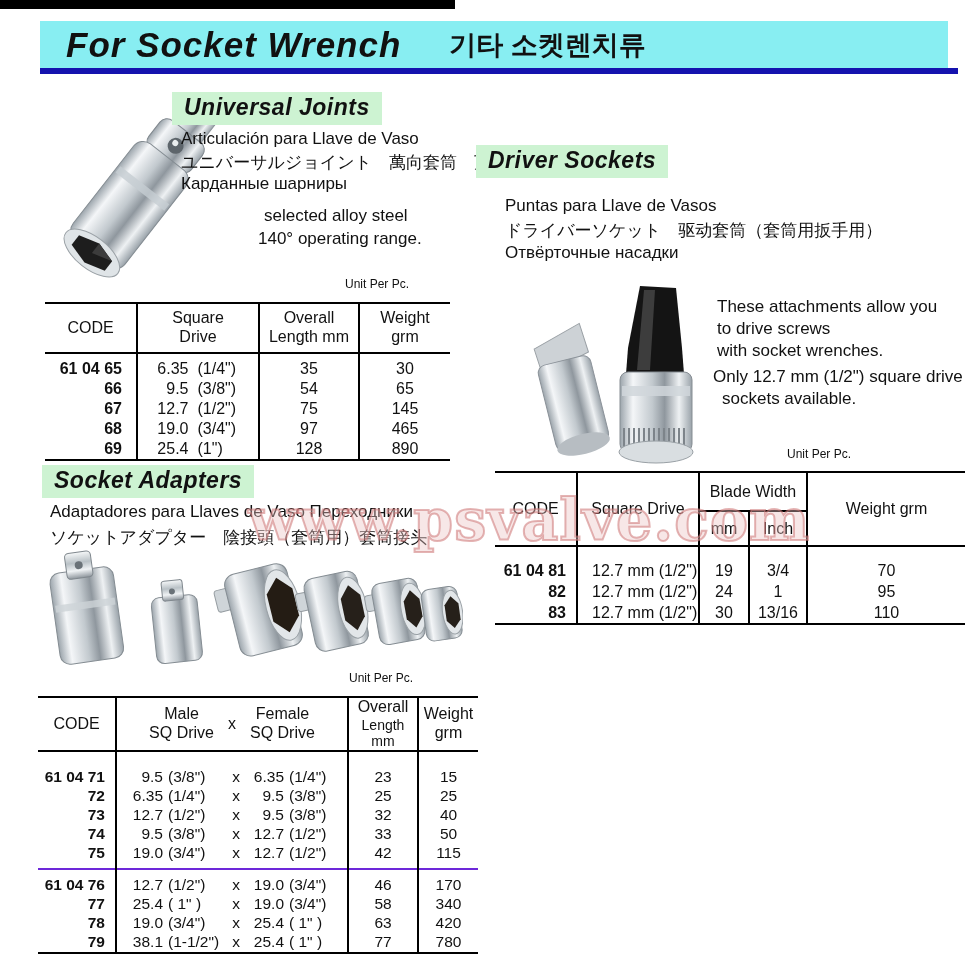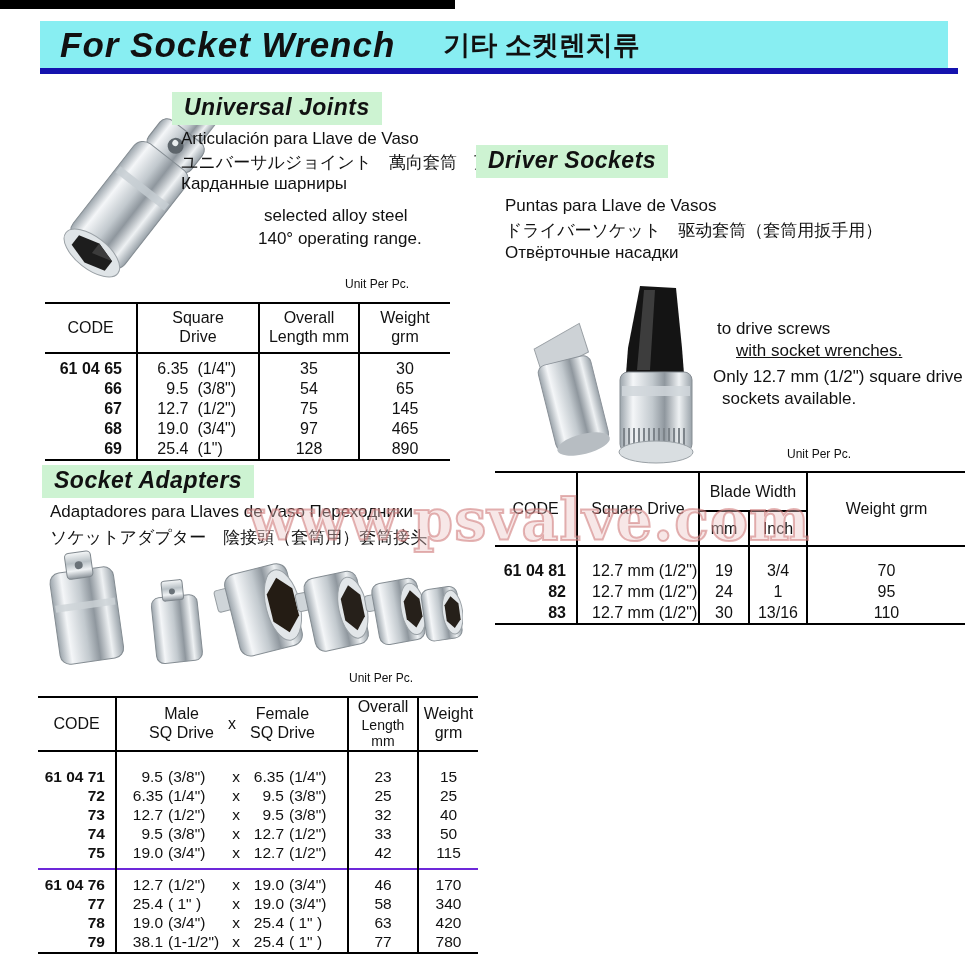--- a/index.html
+++ b/index.html
@@ -3,21 +3,21 @@
 <meta charset="utf-8">
 <style>
   html,body{margin:0;padding:0;background:#fff;}
   .page{position:relative;width:974px;height:964px;background:#fff;overflow:hidden;
         font-family:"Liberation Sans","DejaVu Sans",sans-serif;color:#111;}
 
   
   .top-black-bar{position:absolute;left:0;top:0;width:455px;height:9px;background:#000;}
   .title-band{position:absolute;left:40px;top:21px;width:908px;height:47px;background:#88eef2;
               display:flex;align-items:center;}
-  .title-en{font-style:italic;font-weight:bold;font-size:35px;margin-left:20px;letter-spacing:1px;}
+  .title-en{font-style:italic;font-weight:bold;font-size:35px;margin-left:26px;letter-spacing:1px;}
   .title-ko{font-weight:bold;font-size:27px;margin-left:48px;}
   .blue-rule{position:absolute;left:40px;top:68px;width:918px;height:6px;background:#1512ae;}
 
   
   .sec-heading{position:absolute;background:#cdf3d2;font-style:italic;font-weight:bold;
                font-size:23px;padding:2px 12px 4px;letter-spacing:.5px;}
   #uj-heading{left:172px;top:92px;}
   #ds-heading{left:476px;top:145px;}
   #sa-heading{left:42px;top:465px;}
 
@@ -240,22 +240,23 @@
         <line x1="139" y1="146" x2="139" y2="168"></line>
       <line x1="144" y1="146" x2="144" y2="168"></line>
         <line x1="149" y1="146" x2="149" y2="168"></line>
       <line x1="154" y1="146" x2="154" y2="168"></line>
         <line x1="159" y1="146" x2="159" y2="168"></line>
       <line x1="164" y1="146" x2="164" y2="168"></line>
     </g>
     <ellipse cx="136" cy="170" rx="37" ry="11" fill="#d9dee1" stroke="#9aa1a6"></ellipse>
   </svg>
 
+  <div class="txt" style="left:717px;top:297px;">These attachments allow you</div>
   <div class="txt" style="left:717px;top:319px;">to drive screws</div>
-  <div class="txt" style="left:736px;top:341px;text-decoration:underline;">with socket  wrenches.</div>
+  <div class="txt" style="left:717px;top:341px;">with socket  wrenches.</div>
   <div class="txt" style="left:713px;top:367px;">Only 12.7 mm (1/2") square drive</div>
   <div class="txt" style="left:722px;top:389px;">sockets available.</div>
   <div class="txt unit" style="left:787px;top:447px;">Unit Per Pc.</div>
 
   <table id="ds-table" class="tbl">
     <colgroup>
         <col style="width:82px">
         <col style="width:122px">
         <col style="width:50px">
         <col style="width:58px">

